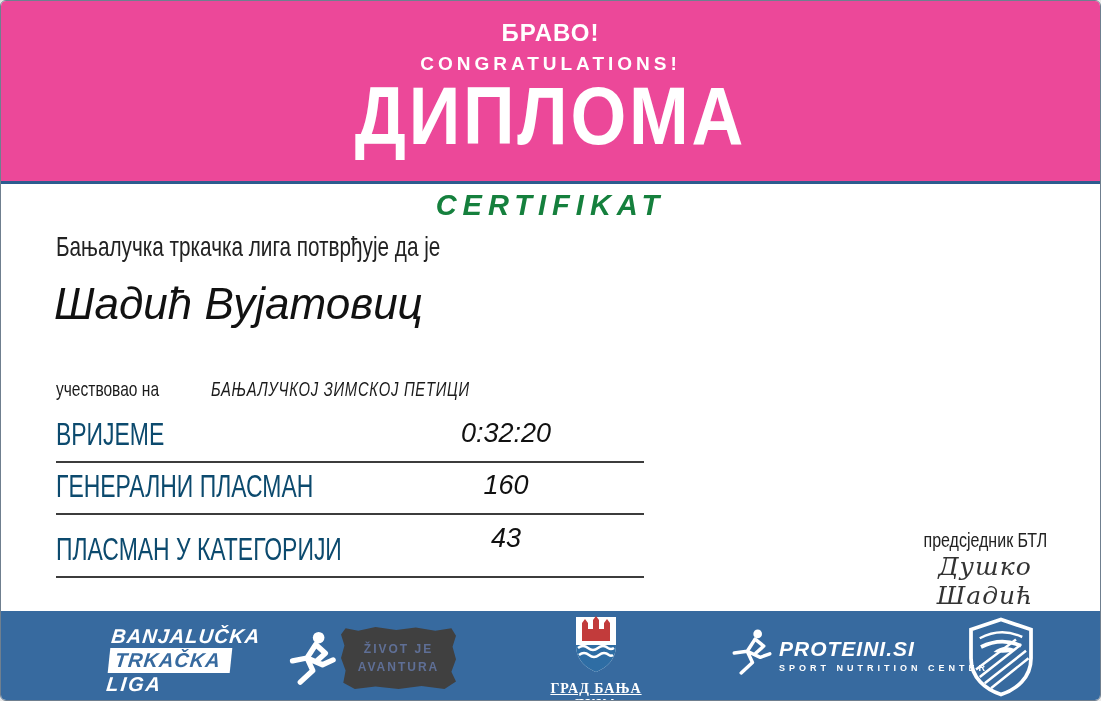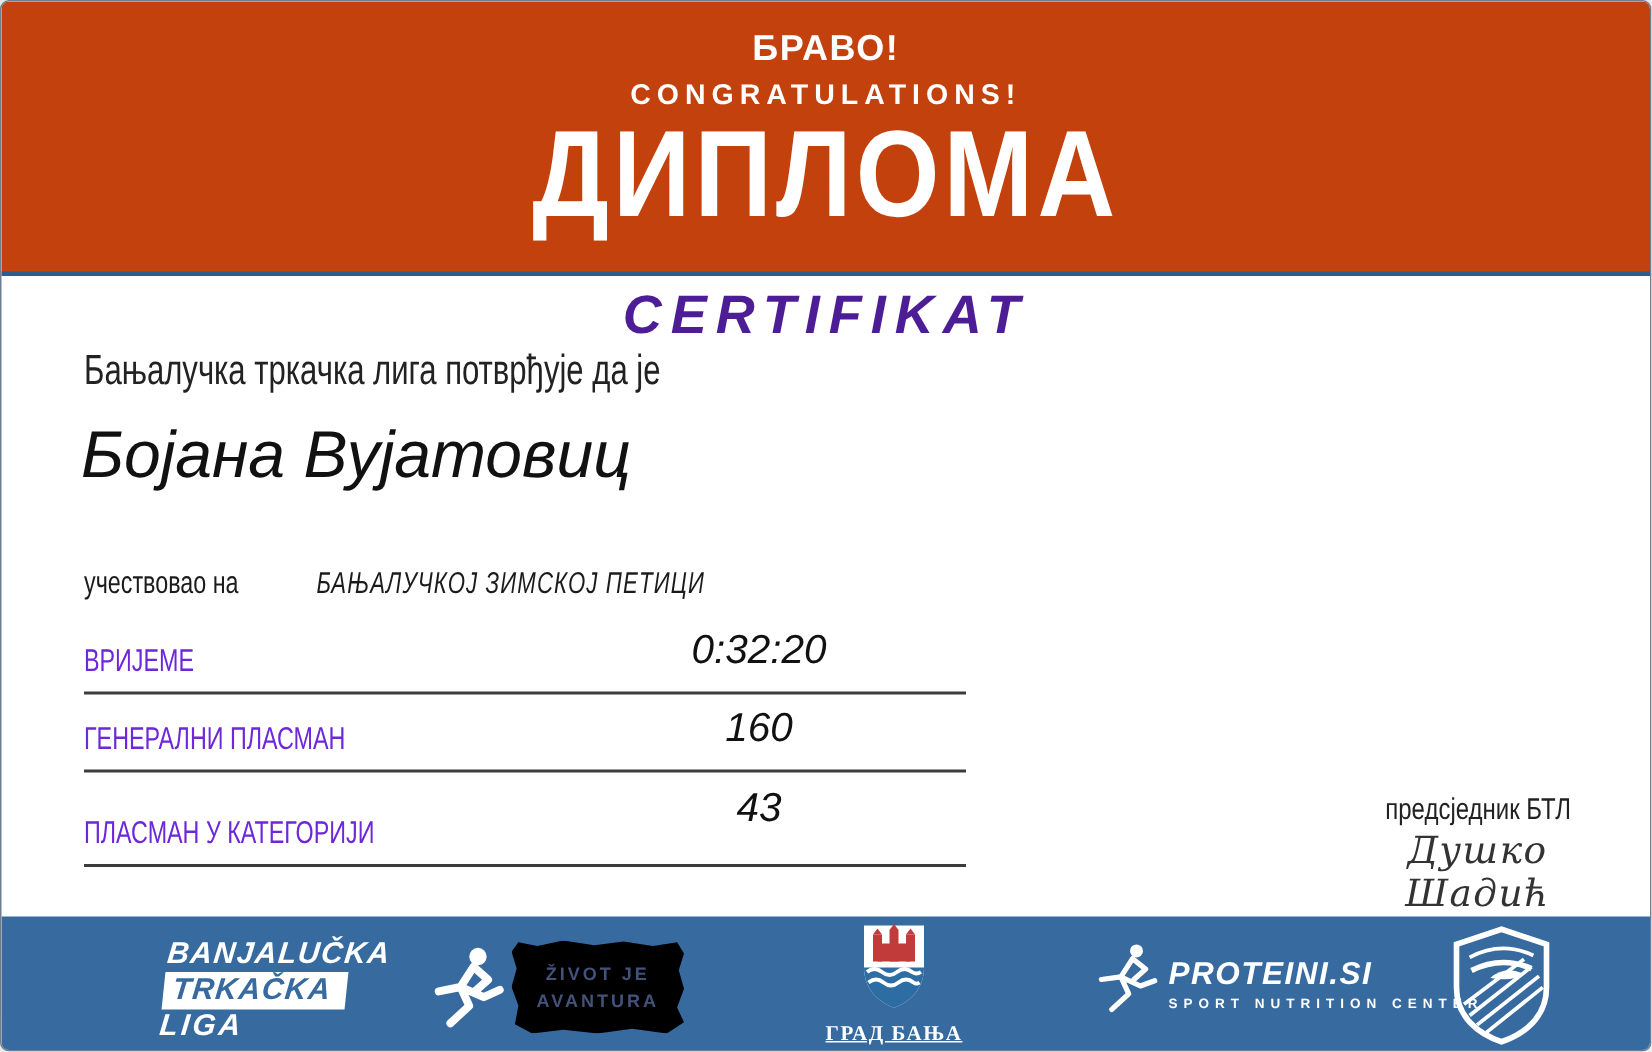--- a/index.html
+++ b/index.html
@@ -5,45 +5,45 @@
   * { margin:0; padding:0; box-sizing:border-box; }
   html,body { background:#e8e8e8; }
   .page {
     position:relative; width:1101px; height:701px;
     background:#ffffff; border:1px solid #6f7f8f; border-radius:6px;
     overflow:hidden; font-family:"Liberation Sans", sans-serif; color:#1b1b1b;
   }
   
   .banner {
     position:absolute; top:0; left:0; right:0; height:183px;
-    background:#c2410c; border-bottom:3px solid #2d5c8f;
+    background:#ec4899; border-bottom:3px solid #2d5c8f;
     color:#ffffff; text-align:center;
   }
   .bravo { padding-top:18px; font-size:24px; font-weight:bold; letter-spacing:1px; }
   .congrats { margin-top:6px; font-size:19px; font-weight:bold; letter-spacing:4px; }
   .diploma {
     margin-top:0px; font-size:78px; font-weight:bold; letter-spacing:3px;
     transform:scale(0.92,1.05); transform-origin:center top; line-height:1.0;
   }
   .certifikat {
     position:absolute; top:188px; left:0; width:100%; text-align:center;
-    color:#4c1d95; font-style:italic; font-weight:bold; font-size:36px; letter-spacing:6px;
+    color:#15803d; font-style:italic; font-weight:bold; font-size:29px; letter-spacing:6px;
   }
   
   .cond { display:inline-block; transform:scaleX(0.74); transform-origin:left center; white-space:nowrap; }
   .cond-c { display:inline-block; transform:scaleX(0.8); transform-origin:center center; white-space:nowrap; }
   
   .intro { position:absolute; left:55px; top:230px; font-size:28px; color:#222; }
   .name  { position:absolute; left:53px; top:278px; font-size:44px; font-style:italic; color:#111; }
   .participation { position:absolute; left:55px; top:376px; font-size:20px; }
   .participation .event { font-style:italic; margin-left:10px; letter-spacing:1px; }
   .rows { position:absolute; left:55px; top:410px; width:588px; }
   .row { position:relative; border-bottom:2px solid #3c3c3c; }
   .row1 { height:52px; } .row2 { height:52px; } .row3 { height:63px; }
-  .row-label { position:absolute; left:0; bottom:8px; font-size:21px; color:#6d28d9; }
+  .row-label { position:absolute; left:0; bottom:8px; font-size:31px; color:#0c4a6e; }
   .row-value { position:absolute; left:360px; width:180px; text-align:center; bottom:12px;
                font-size:27px; font-style:italic; color:#111; }
   .row3 .row-value { bottom:22px; }
   
   .sig { position:absolute; right:20px; top:528px; width:190px; text-align:center; }
   .sig-role { font-size:20px; color:#222; }
   .sig-name { font-family:"DejaVu Serif", serif; font-style:italic; font-size:25px;
               color:#333; margin-top:0; letter-spacing:1px; }
   .sig-date { font-size:16px; color:#222; margin-top:14px; }
   
@@ -51,21 +51,21 @@
   
   .btl { position:absolute; left:108px; top:14px; width:190px; color:#fff;
          font-style:italic; font-weight:bold; font-size:20px; line-height:1.15;
          transform:skewX(-6deg); }
   .btl-l1 { letter-spacing:1px; }
   .btl-l2 { display:inline-block; background:#ffffff; color:#376a9f; padding:1px 10px 1px 6px; letter-spacing:1px; }
   .btl-l3 { letter-spacing:2px; }
   .btl-runner { position:absolute; left:278px; top:18px; }
   
   .stamp { position:absolute; left:340px; top:16px; width:115px; height:62px;
-           background:#000000; display:flex; flex-direction:column; align-items:center;
+           background:#404040; display:flex; flex-direction:column; align-items:center;
            justify-content:center; gap:4px;
            clip-path:polygon(0% 12%,4% 2%,15% 6%,30% 0%,48% 5%,65% 1%,82% 6%,96% 2%,100% 14%,97% 32%,100% 52%,96% 72%,100% 88%,90% 100%,70% 95%,50% 100%,30% 96%,12% 100%,2% 90%,4% 70%,0% 50%,3% 30%); }
   .stamp-line { color:rgba(120,150,220,0.55); font-size:12px; font-weight:bold;
                 letter-spacing:2px; white-space:nowrap; }
   
   .city { position:absolute; left:535px; top:4px; width:120px; text-align:center; color:#fff; }
   .city-name { font-family:"Liberation Serif", serif; font-weight:bold; font-size:14px;
                letter-spacing:1px; text-decoration:underline; margin-top:2px; }
   
   .proteini { position:absolute; left:722px; top:16px; display:flex; align-items:center; color:#fff; }
@@ -85,21 +85,21 @@
     <div class="congrats">CONGRATULATIONS!</div>
     <div class="diploma">ДИПЛОМА</div>
   </div>
 
   <div class="certifikat">CERTIFIKAT</div>
 
   <div class="intro">
     <span class="cond">Бањалучка тркачка лига потврђује да је</span>
   </div>
 
-  <div class="name">Бојана Вујатовиц</div>
+  <div class="name">Шадић Вујатовиц</div>
 
   <div class="participation">
     <span class="cond" style="font-size:21px;">учествовао на</span>
     <span class="cond event">БАЊАЛУЧКОЈ ЗИМСКОЈ ПЕТИЦИ</span>
   </div>
 
   <div class="rows">
     <div class="row row1">
       <span class="row-label"><span class="cond">ВРИЈЕМЕ</span></span>
       <span class="row-value">0:32:20</span>

